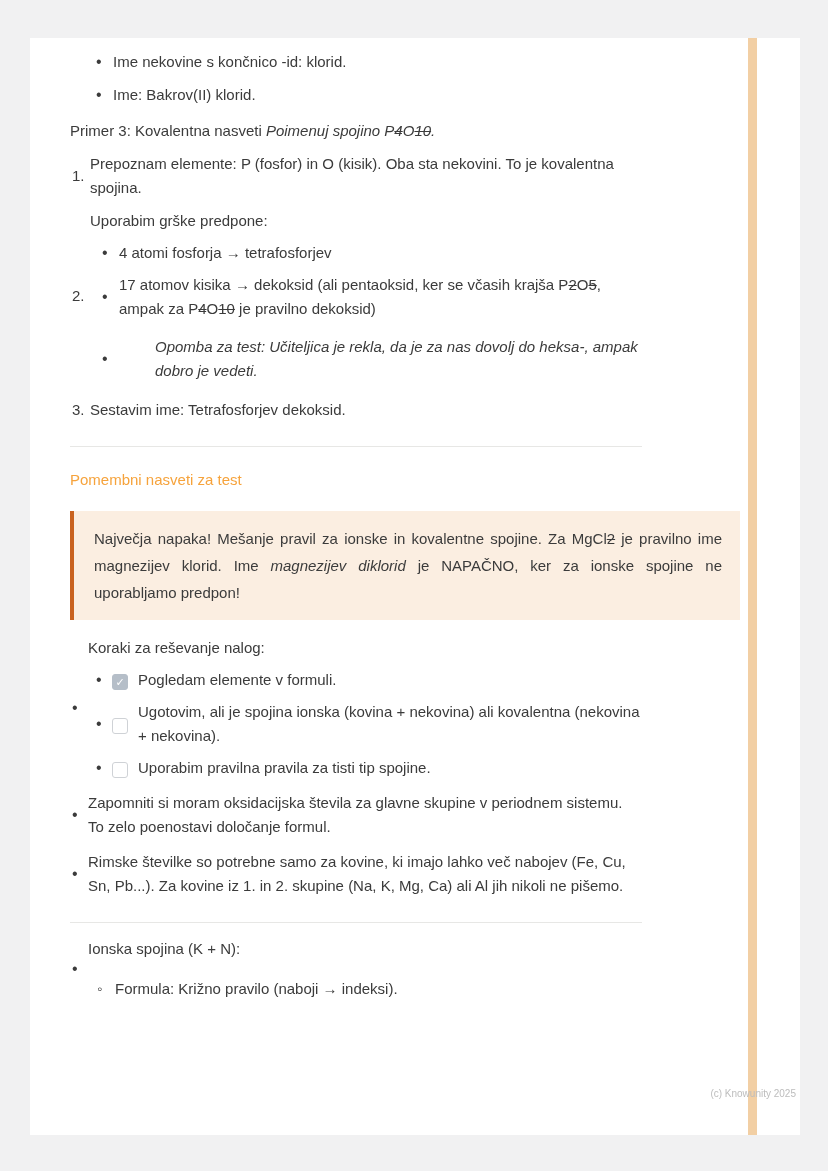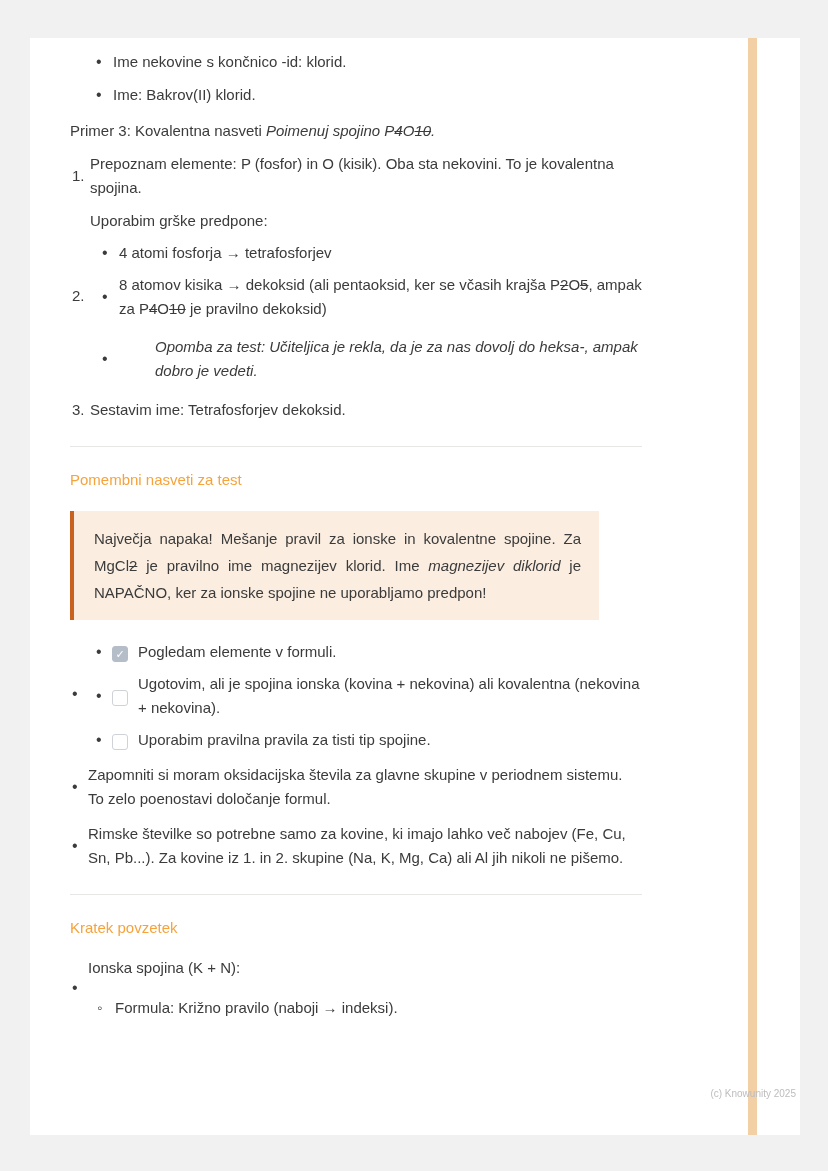--- a/index.html
+++ b/index.html
@@ -51,21 +51,21 @@
   .divider {
     border:none; border-top:1px solid var(--divider, #e7e7e5);
     margin:24px 0 0 0; width:572px;
   }
   .heading {
     font-size:15px; line-height:28px; font-weight:normal;
     color: var(--accent, #f6a33c);
     margin-top:19px;
   }
   .callout {
-    margin-top:17px; width:529px;
+    margin-top:17px; width:670px;
     background: var(--callout_bg, #fbeee1);
     border-left:4px solid var(--callout_border, #c9621f);
     padding:14px 18px 14px 20px;
   }
   .callout .txt { text-align:justify; line-height:27px; }
 
   .tips { margin-top:16px; }
   .tip-row { margin-left:2px; margin-top:11px; }
   .tip-row .mk.disc { width:16px; }
   .todo-row { margin-left:8px; margin-top:8px; }
@@ -113,21 +113,21 @@
     <div class="row step">
       <span class="mk nummk">2.</span>
       <div class="txt">
         <div><span class="b">Uporabim grške predpone:</span></div>
         <div class="row sub-row">
           <span class="mk disc"></span>
           <div class="txt"><span>4 atomi fosforja → </span><span class="b">tetra</span><span>fosforjev</span></div>
         </div>
         <div class="row sub-row">
           <span class="mk disc"></span>
-          <div class="txt"><span>8 atomov kisika → </span><span class="b">dek</span><span>oksid (ali pentaoksid, ker se včasih krajša P</span><span class="strike">2</span><span>O</span><span class="strike">5</span><span>, ampak za P</span><span class="strike">4</span><span>O</span><span class="strike">10</span><span> je pravilno dekoksid)</span></div>
+          <div class="txt"><span>17 atomov kisika → </span><span class="b">dek</span><span>oksid (ali pentaoksid, ker se včasih krajša P</span><span class="strike">2</span><span>O</span><span class="strike">5</span><span>, ampak za P</span><span class="strike">4</span><span>O</span><span class="strike">10</span><span> je pravilno dekoksid)</span></div>
         </div>
         <div class="row sub-row note">
           <span class="mk disc"></span>
           <div class="txt"><span class="i">Opomba za test: Učiteljica je rekla, da je za nas dovolj do heksa-, ampak dobro je vedeti.</span></div>
         </div>
       </div>
     </div>
 
     <div class="row step" style="margin-top:15px;">
       <span class="mk nummk">3.</span>
@@ -139,20 +139,21 @@
     <h2 class="heading">Pomembni nasveti za test</h2>
 
     <div class="callout">
       <div class="txt"><span class="b">Največja napaka!</span><span> Mešanje pravil za ionske in kovalentne spojine. Za MgCl</span><span class="strike">2</span><span> je pravilno ime </span><span class="b">magnezijev klorid</span><span>. Ime </span><span class="i">magnezijev diklorid</span><span> je </span><span class="b">NAPAČNO</span><span>, ker za ionske spojine ne uporabljamo predpon!</span></div>
     </div>
 
     <div class="tips">
       <div class="row tip-row">
         <span class="mk disc"></span>
         <div class="txt">
+          <div><span class="b">Koraki za reševanje nalog:</span></div>
           <div class="row todo-row">
             <span class="mk disc"></span>
             <span class="checkbox checked"></span>
             <div class="txt"><span>Pogledam elemente v formuli.</span></div>
           </div>
           <div class="row todo-row">
             <span class="mk disc"></span>
             <span class="checkbox"></span>
             <div class="txt"><span>Ugotovim, ali je spojina ionska (kovina + nekovina) ali kovalentna (nekovina + nekovina).</span></div>
           </div>
@@ -168,21 +169,20 @@
         <div class="txt"><span>Zapomniti si moram oksidacijska števila za glavne skupine v periodnem sistemu. To zelo poenostavi določanje formul.</span></div>
       </div>
       <div class="row tip-row">
         <span class="mk disc"></span>
         <div class="txt"><span>Rimske številke so potrebne samo za kovine, ki imajo lahko več nabojev (Fe, Cu, Sn, Pb...). Za kovine iz 1. in 2. skupine (Na, K, Mg, Ca) ali Al jih nikoli ne pišemo.</span></div>
       </div>
     </div>
 
     <hr class="divider">
 
-    <h2 class="heading">Kratek povzetek</h2>
 
     <div class="row tip-row" style="margin-top:14px;">
       <span class="mk disc"></span>
       <div class="txt">
         <div><span class="b">Ionska spojina (K + N):</span></div>
         <div class="row summary-sub">
           <span class="mk circle"></span>
           <div class="txt"><span class="b">Formula:</span><span> Križno pravilo (naboji → indeksi).</span></div>
         </div>
       </div>

